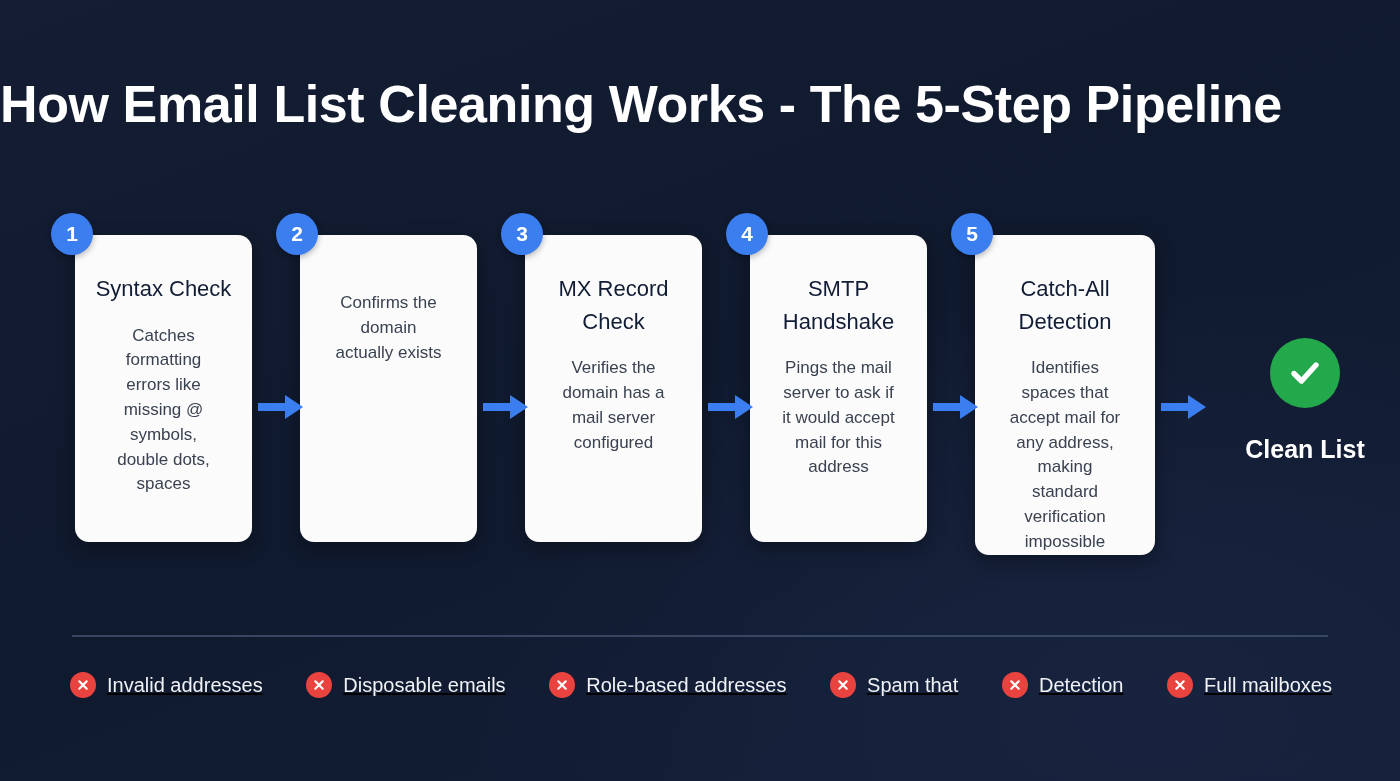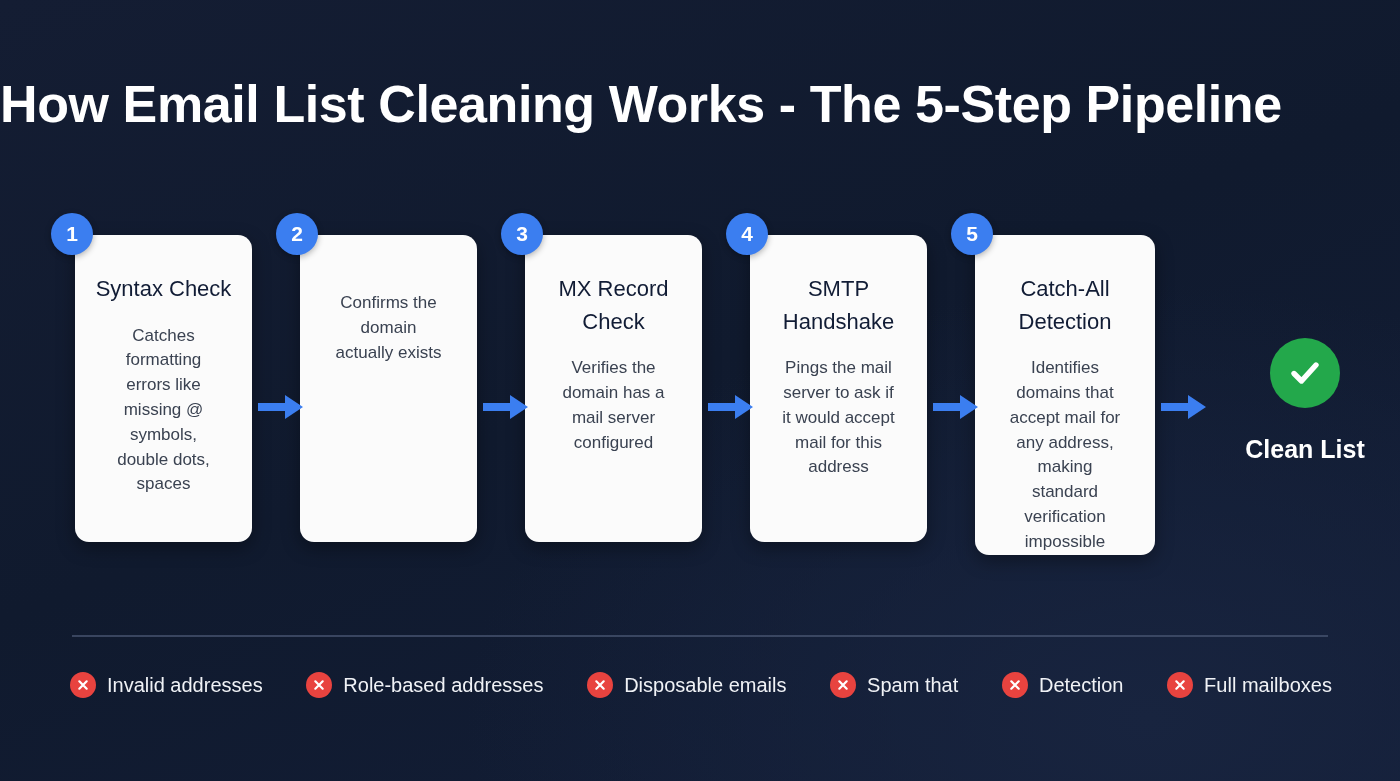--- a/index.html
+++ b/index.html
@@ -142,20 +142,21 @@
 
   
   .legend {
     position: absolute;
     left: 70px;
     top: 672px;
     width: 1262px;
     display: flex;
     justify-content: space-between;
     align-items: center;
+    text-decoration: underline;
   }
   .legend-item {
     display: flex;
     align-items: center;
     gap: 11px;
     white-space: nowrap;
   }
   .x-badge {
     width: 26px;
     height: 26px;
@@ -228,21 +229,21 @@
     <div class="arrow" style="left:873px;">
       <svg width="46" height="30" viewBox="0 0 46 30">
         <path d="M0 11 H27 V3 L45 15 L27 27 V19 H0 Z" fill="#3b7ef0"></path>
       </svg>
     </div>
 
     <div class="step" style="left:915px;">
       <div class="card" style="width:180px;height:320px;">
         <div class="badge">5</div>
         <p class="card-title">Catch-All Detection</p>
-        <p class="card-desc">Identifies domains that accept mail for any address, making standard verification impossible</p>
+        <p class="card-desc">Identifies spaces that accept mail for any address, making standard verification impossible</p>
       </div>
     </div>
     <div class="arrow" style="left:1101px;">
       <svg width="46" height="30" viewBox="0 0 46 30">
         <path d="M0 11 H27 V3 L45 15 L27 27 V19 H0 Z" fill="#3b7ef0"></path>
       </svg>
     </div>
 
     <div class="result">
       <div class="check-circle">
@@ -267,38 +268,38 @@
       </span>
       <span class="legend-label">Invalid addresses</span>
     </div>
 
     <div class="legend-item">
       <span class="x-badge">
         <svg width="16" height="16" viewBox="0 0 16 16">
           <path d="M4.3 4.3 L11.7 11.7 M11.7 4.3 L4.3 11.7" stroke="#ffffff" stroke-width="2.2" stroke-linecap="round"></path>
         </svg>
       </span>
+      <span class="legend-label">Disposable emails</span>
+    </div>
+
+    <div class="legend-item">
+      <span class="x-badge">
+        <svg width="16" height="16" viewBox="0 0 16 16">
+          <path d="M4.3 4.3 L11.7 11.7 M11.7 4.3 L4.3 11.7" stroke="#ffffff" stroke-width="2.2" stroke-linecap="round"></path>
+        </svg>
+      </span>
       <span class="legend-label">Role-based addresses</span>
     </div>
 
     <div class="legend-item">
       <span class="x-badge">
         <svg width="16" height="16" viewBox="0 0 16 16">
           <path d="M4.3 4.3 L11.7 11.7 M11.7 4.3 L4.3 11.7" stroke="#ffffff" stroke-width="2.2" stroke-linecap="round"></path>
         </svg>
       </span>
-      <span class="legend-label">Disposable emails</span>
-    </div>
-
-    <div class="legend-item">
-      <span class="x-badge">
-        <svg width="16" height="16" viewBox="0 0 16 16">
-          <path d="M4.3 4.3 L11.7 11.7 M11.7 4.3 L4.3 11.7" stroke="#ffffff" stroke-width="2.2" stroke-linecap="round"></path>
-        </svg>
-      </span>
       <span class="legend-label">Spam that</span>
     </div>
 
     <div class="legend-item">
       <span class="x-badge">
         <svg width="16" height="16" viewBox="0 0 16 16">
           <path d="M4.3 4.3 L11.7 11.7 M11.7 4.3 L4.3 11.7" stroke="#ffffff" stroke-width="2.2" stroke-linecap="round"></path>
         </svg>
       </span>
       <span class="legend-label">Detection</span>

